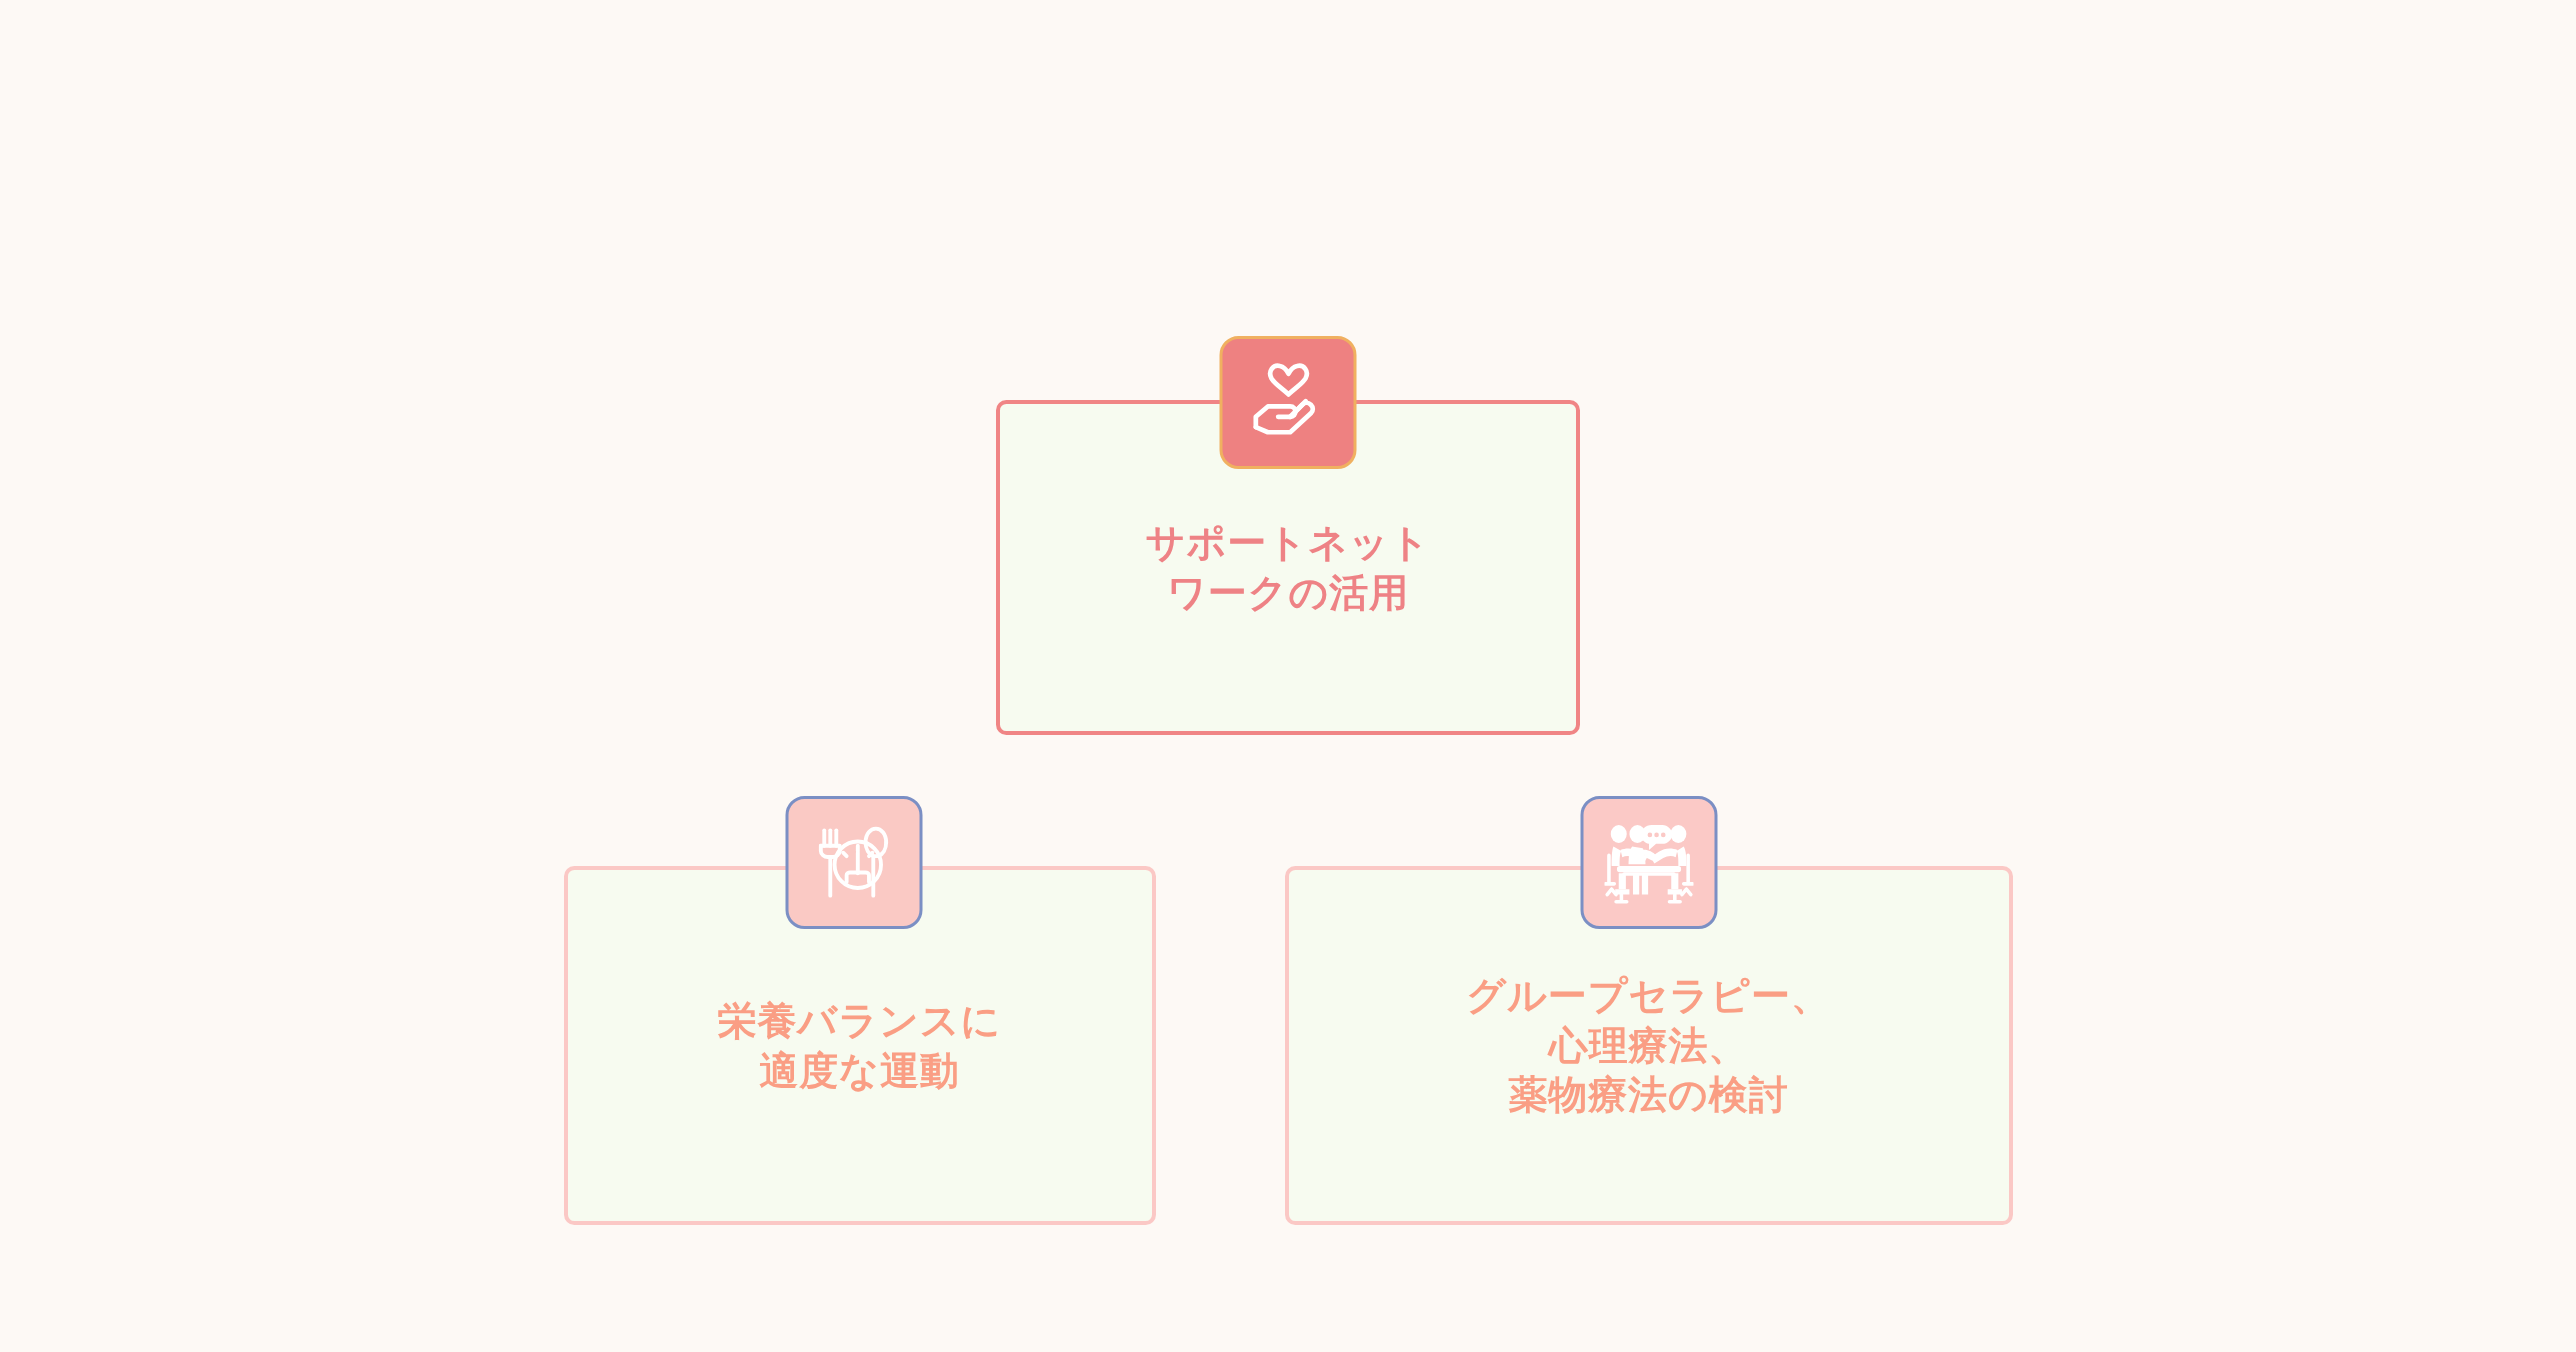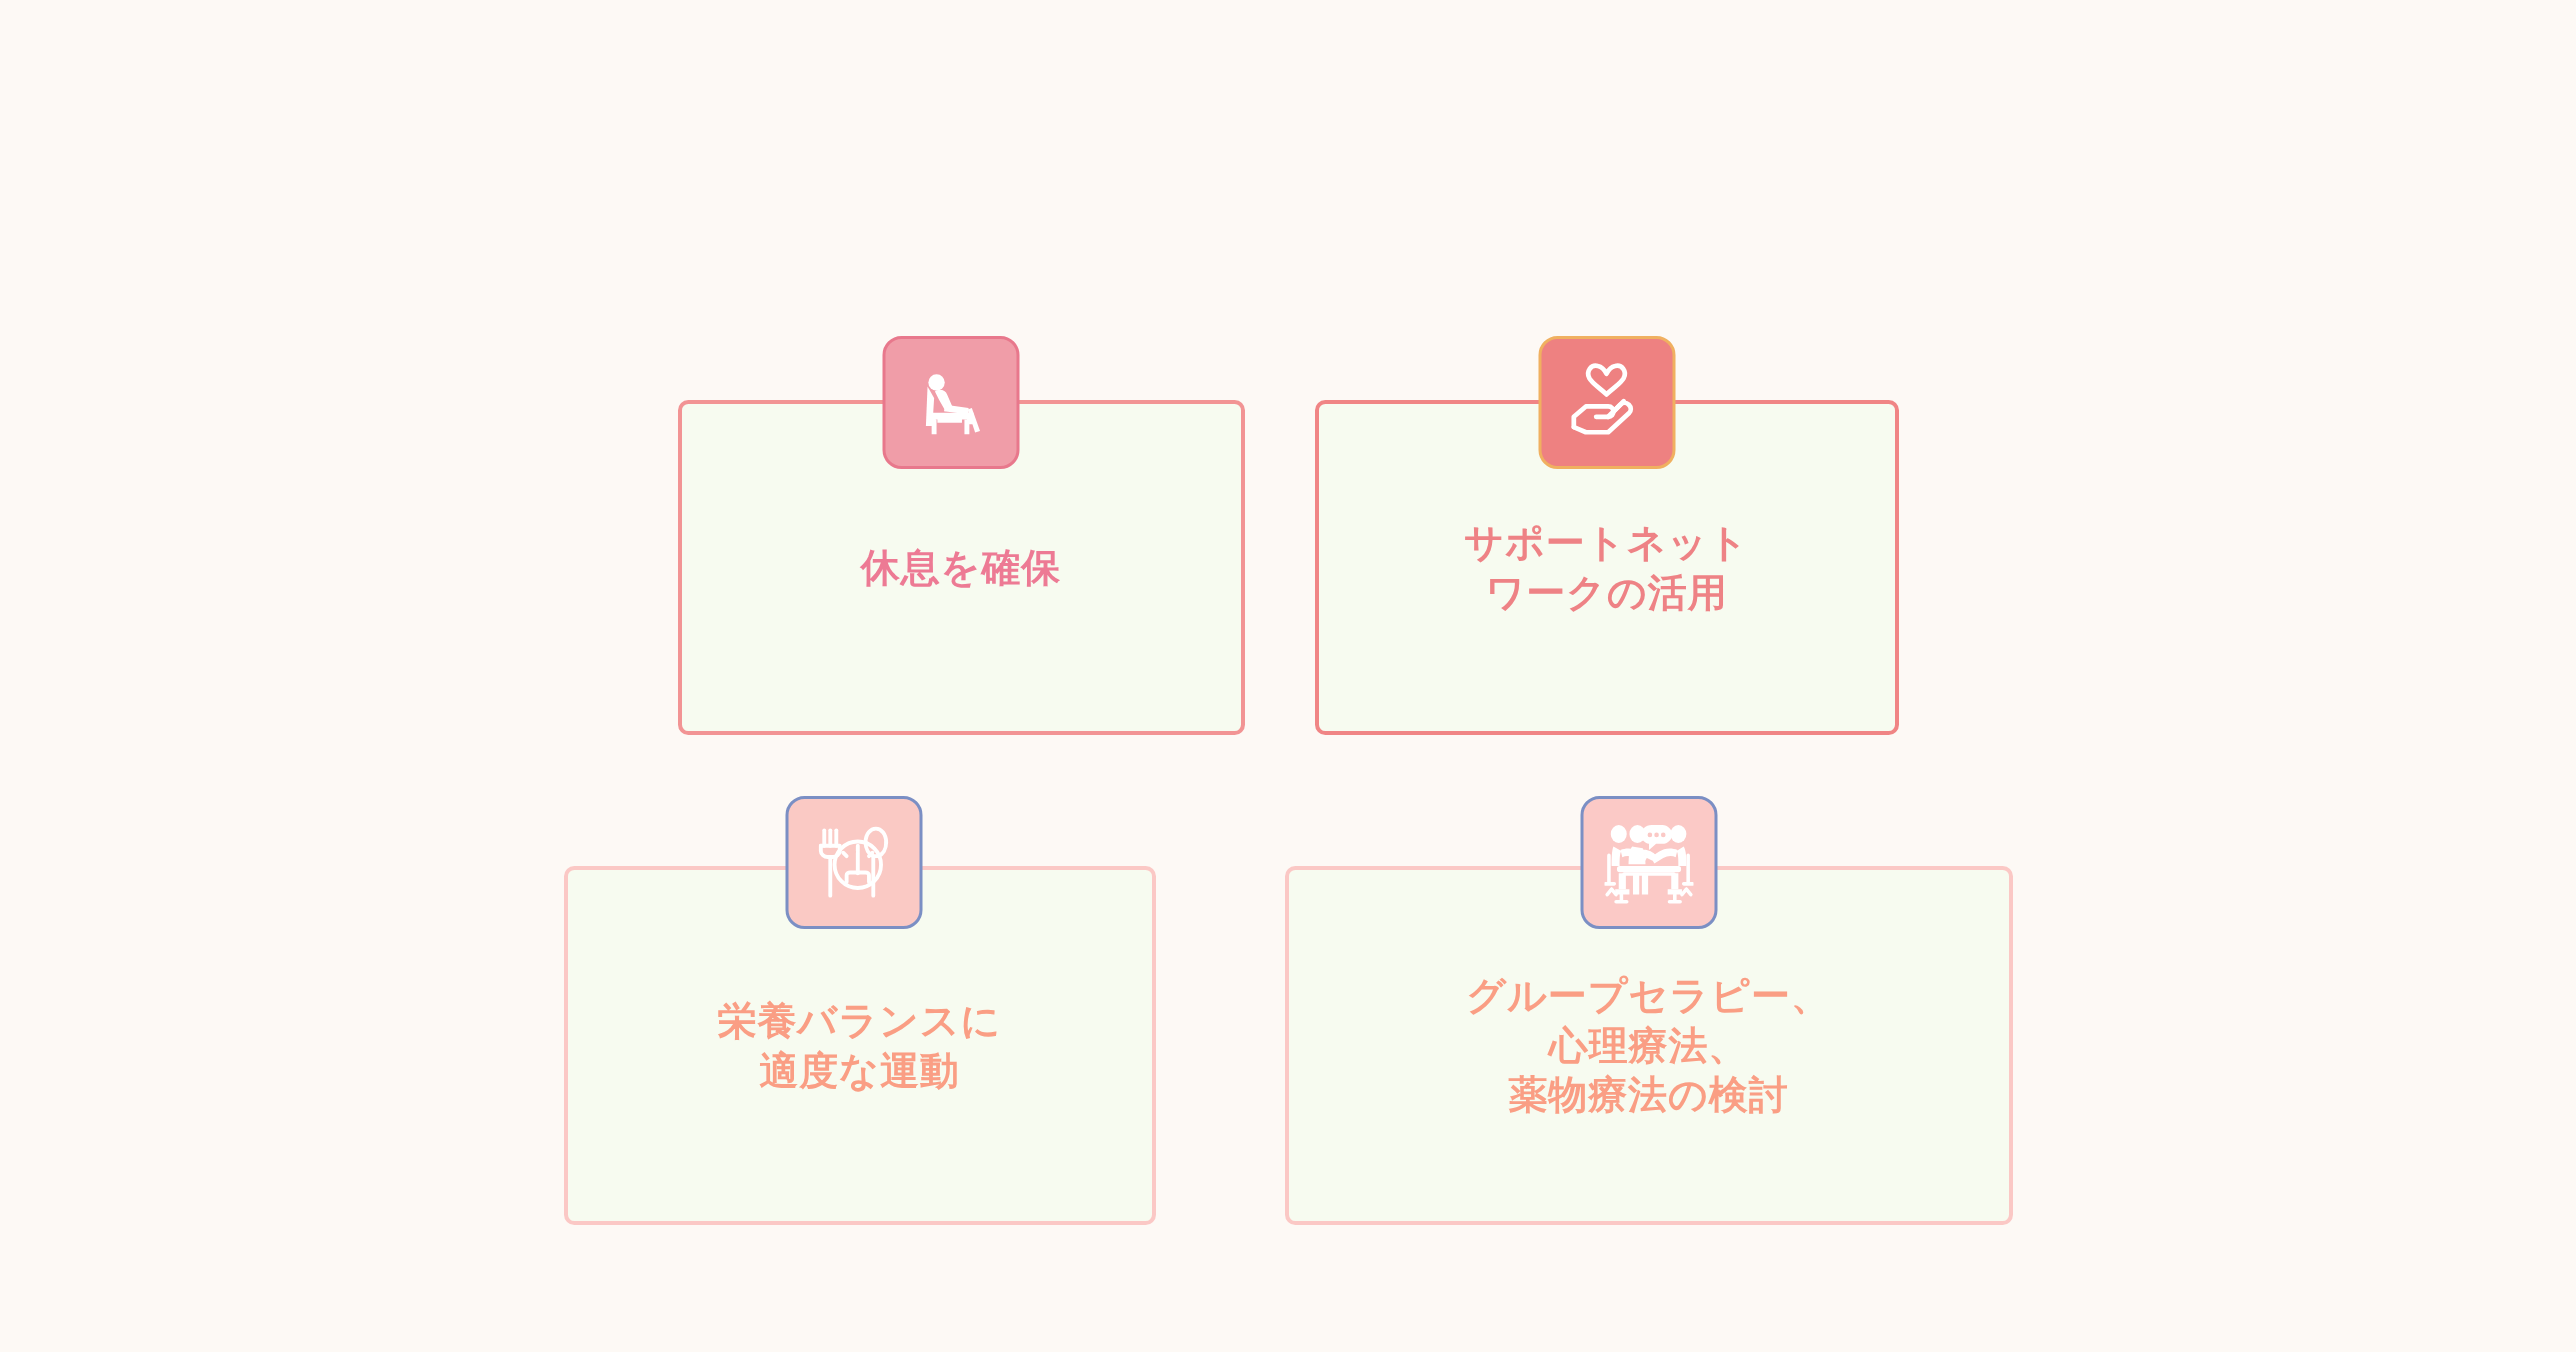--- a/index.html
+++ b/index.html
@@ -129,38 +129,20 @@
   .badge-5 { margin-left: 0px; }
 </style>
 </head>
 <body>
 
 <div class="page">
 
 
   <div class="row row-top">
 
-    <div class="card-wrap">
-      <div class="badge badge-1">
-        <svg width="82" height="82" viewBox="0 0 100 100" fill="#FFFFFF" aria-hidden="true">
-          <circle cx="33" cy="25" r="10"></circle>
-          <path d="M22 30 L20 78 L28 78 L30 44 Z"></path>
-          <path d="M31 36 C36 32 44 34 46 40 L53 56 L44 60 L36 46 Z"></path>
-          <path d="M44 52 L72 56 L72 64 L42 60 Z"></path>
-          <path d="M24 62 L78 62 L78 76 L70 76 L70 70 L32 70 L32 76 L24 76 Z"></path>
-          <path d="M27 70 L33 70 L33 88 L27 88 Z"></path>
-          <path d="M67 70 L73 70 L73 88 L67 88 Z"></path>
-          <path d="M34 69 C40 62 58 62 64 69 L64 74 L34 74 Z"></path>
-          <path d="M76 56 L86 84 L80 86 L71 58 Z"></path>
-        </svg>
-      </div>
-      <div class="card card-1">
-        <div class="card-label label-1">休息を確保</div>
-      </div>
-    </div>
 
     <div class="card-wrap">
       <div class="badge badge-2">
         <svg width="86" height="86" viewBox="0 0 100 100" fill="none" stroke="#FFFFFF" stroke-width="5.5" stroke-linecap="round" stroke-linejoin="round" aria-hidden="true">
           <path d="M50 40 C42 32 34 28 30 21 C26 13 32 5 40 7 C45 8 48 12 50 16 C52 12 55 8 60 7 C68 5 74 13 70 21 C66 28 58 32 50 40 Z"></path>
           <path d="M12 78 L12 66 L26 54 L52 54 C56 54 58 57 58 60 C58 63 56 66 52 66 L38 66"></path>
           <path d="M52 66 L66 52 C69 49 73 49 76 52 C79 55 79 59 76 62 L52 84 L26 84 L12 78"></path>
           <path d="M58 60 L70 48"></path>
         </svg>
       </div>

